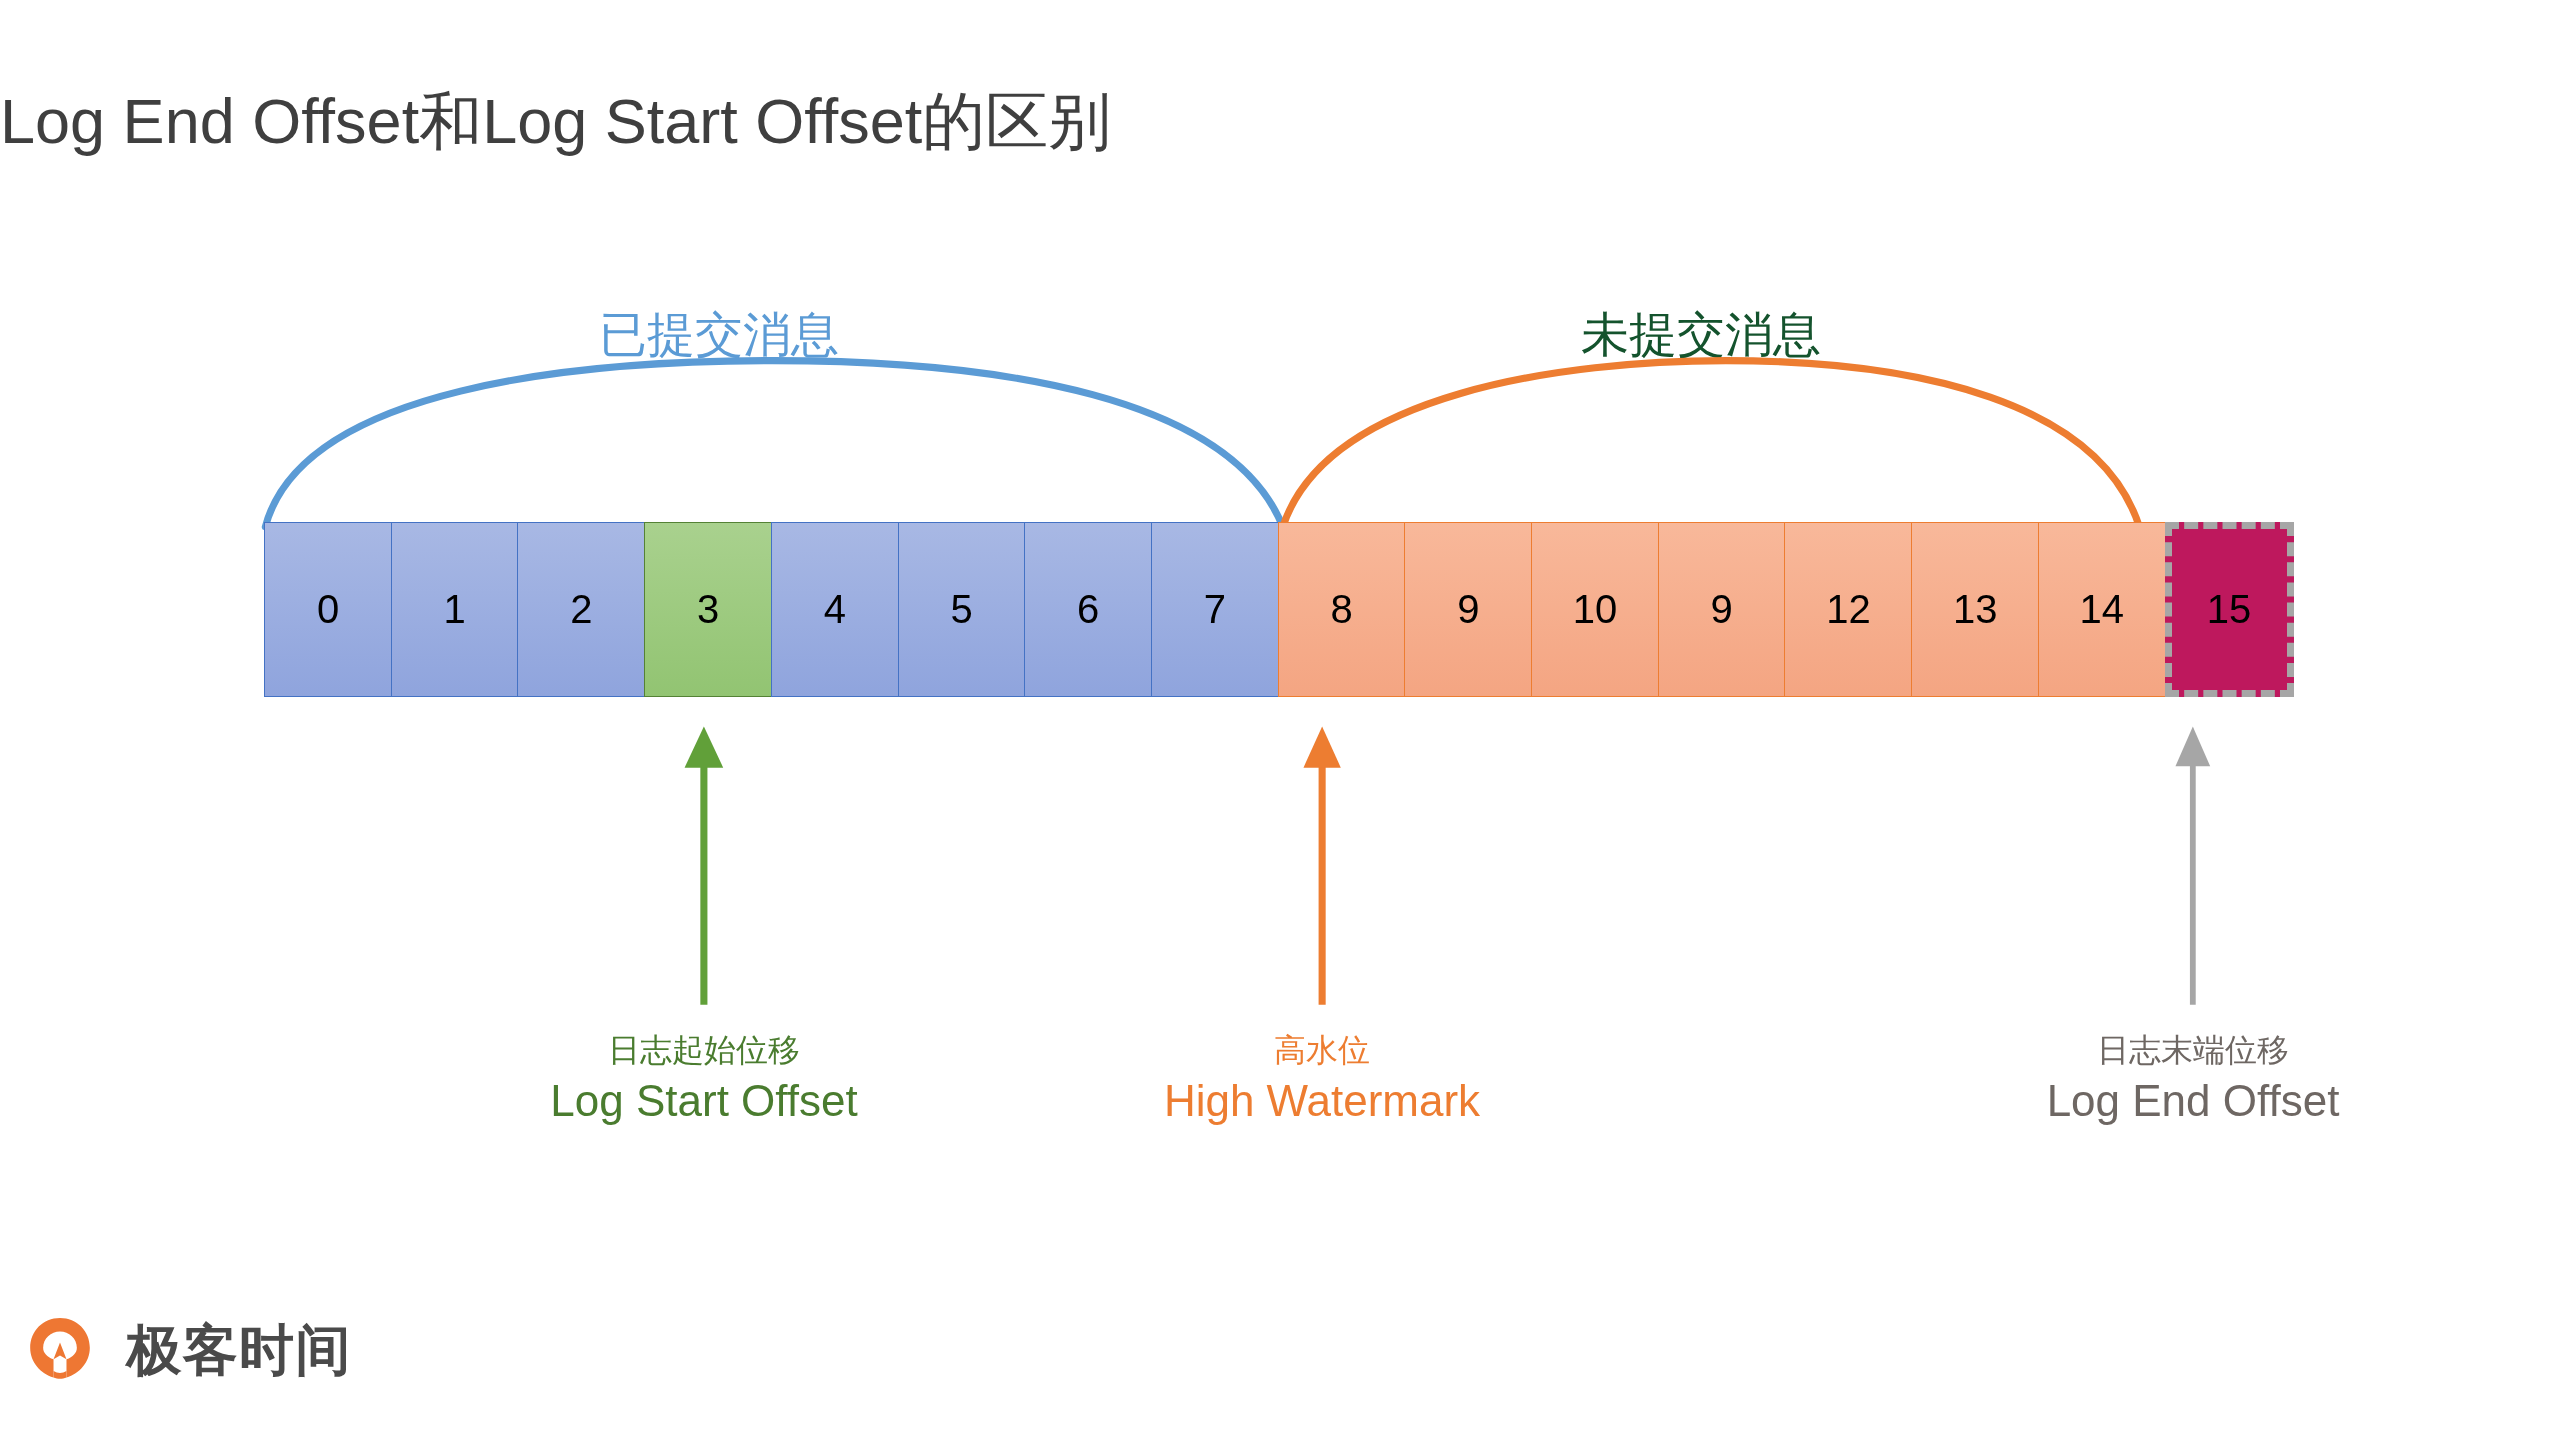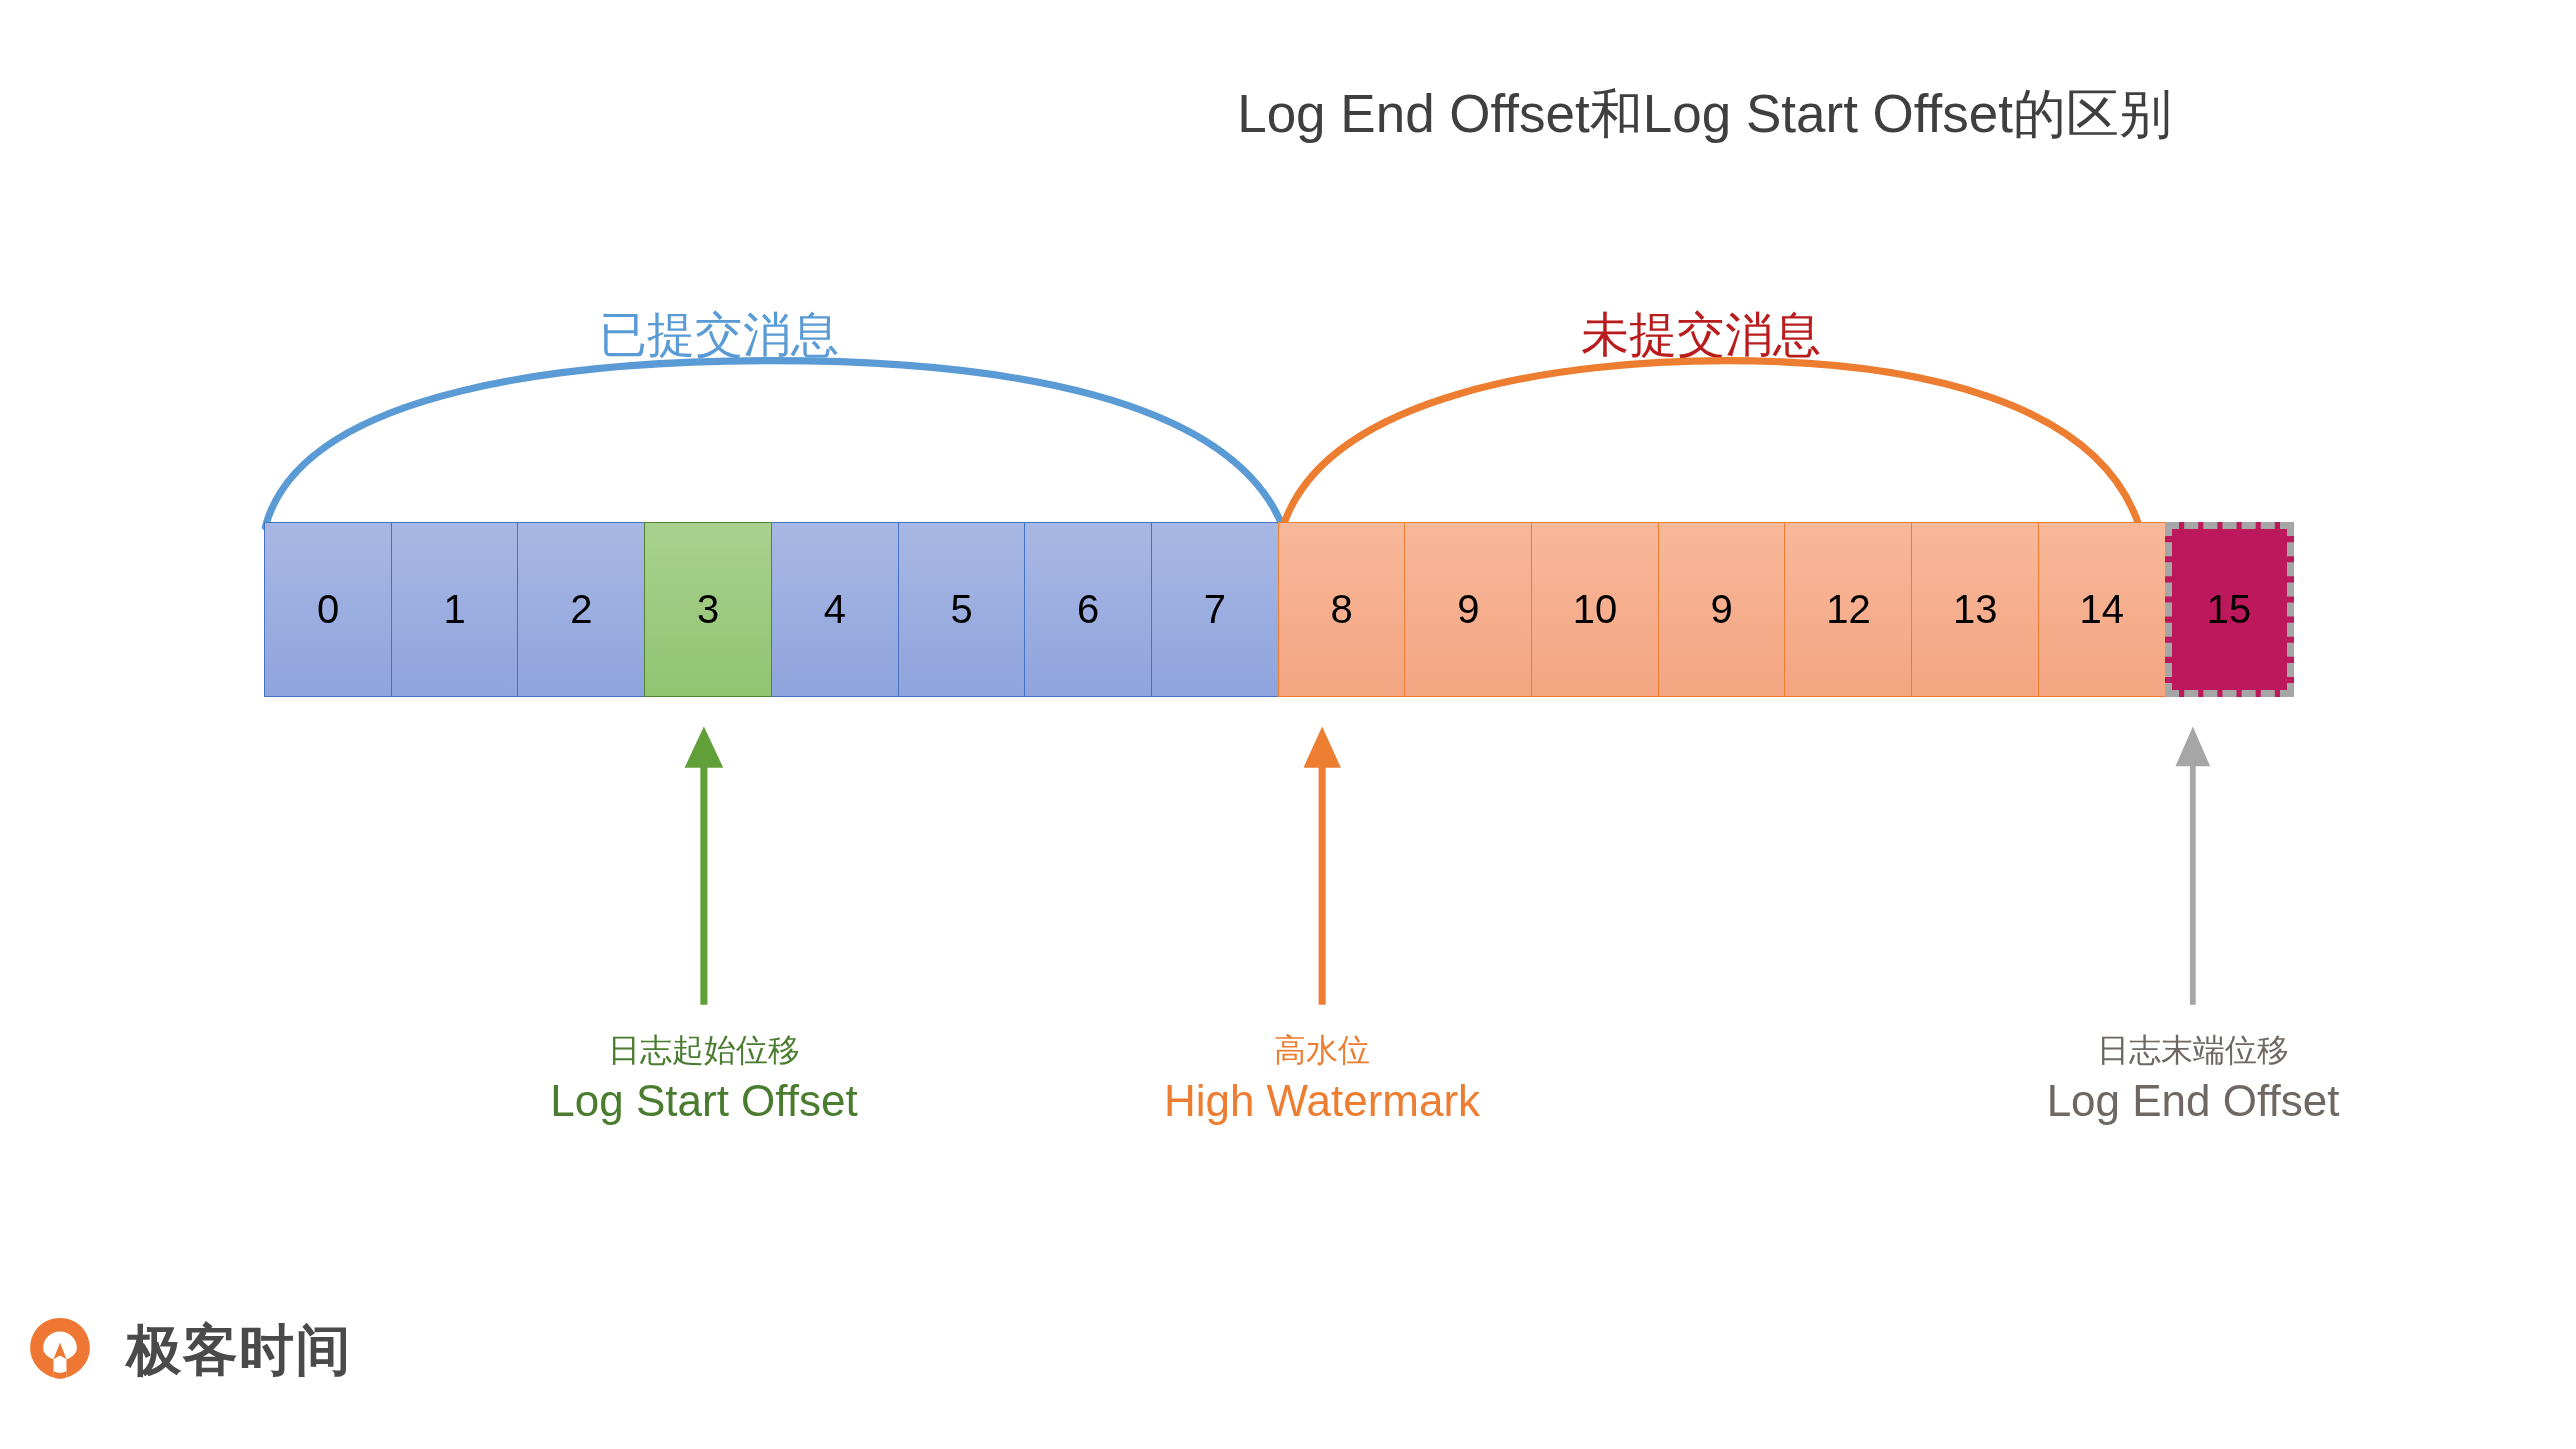--- a/index.html
+++ b/index.html
@@ -14,42 +14,42 @@
     overflow: hidden;
     font-family: "Liberation Sans", "DejaVu Sans", sans-serif;
   }
 
   
   #page-title {
     position: absolute;
     left: 0;
     top: 79px;
     width: 2172px;
-    text-align: right;
-    font-size: 53px;
+    text-align: left;
+    font-size: 63px;
     color: #3f3f3f;
     letter-spacing: 0px;
     white-space: nowrap;
   }
 
   
   .span-caption {
     position: absolute;
     font-size: 48px;
     white-space: nowrap;
   }
   #caption-committed {
     left: 599px;
     top: 303px;
     color: #5b9bd5;
   }
   #caption-uncommitted {
     left: 1581px;
     top: 303px;
-    color: #b91c1c;
+    color: #14532d;
   }
 
   
   #arc-layer {
     position: absolute;
     left: 0;
     top: 0;
     width: 2576px;
     height: 1449px;
     pointer-events: none;

